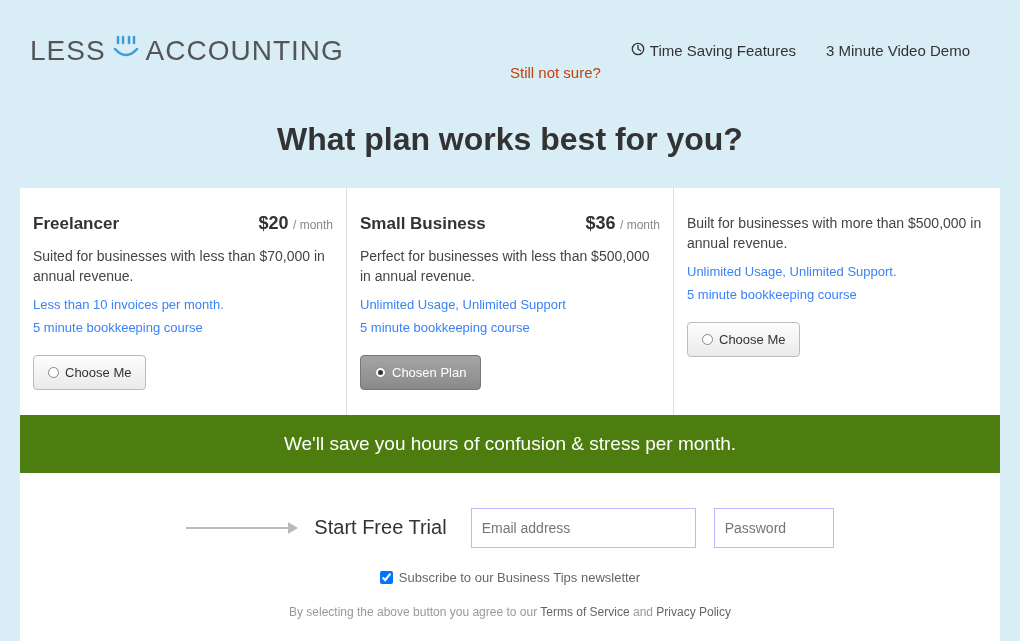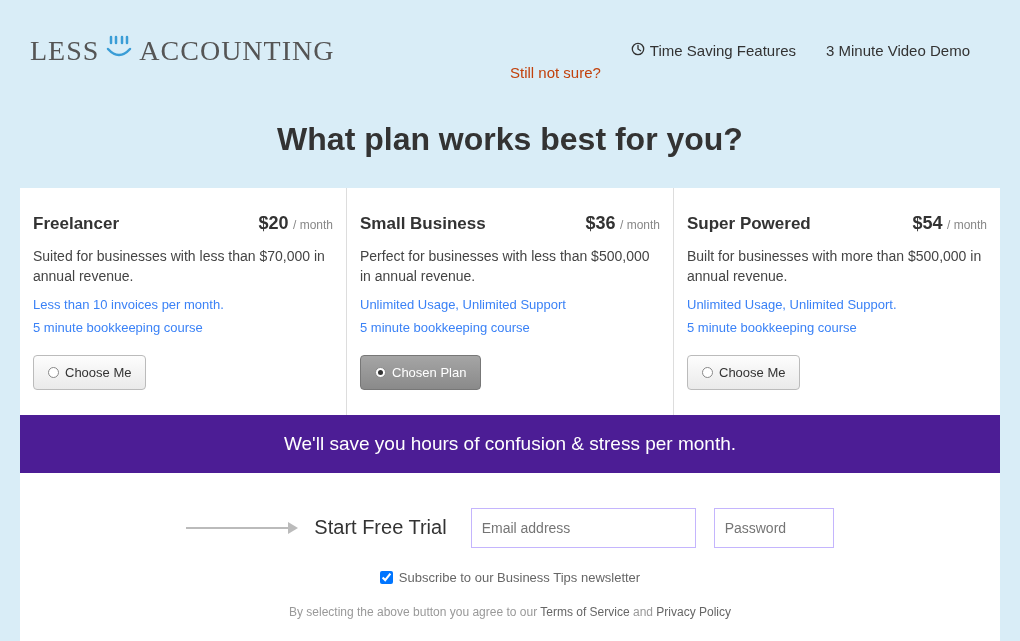--- a/index.html
+++ b/index.html
@@ -10,21 +10,21 @@
       height: 641px;
       overflow: hidden;
     }
     .header {
       display: flex;
       justify-content: space-between;
       align-items: center;
       padding: 20px 50px 10px 30px;
     }
     .logo {
-      font-family: Liberation Serif, serif;
+      font-family: Liberation Sans, sans-serif;
       font-size: 28px;
       font-weight: 300;
       letter-spacing: 1px;
       color: #444;
       display: flex;
       align-items: center;
     }
     .logo-less { color: #555; font-weight: 300; }
     .logo-smile {
       color: #3a9dd6;
@@ -100,21 +100,21 @@
       content: '';
       position: absolute;
       width: 5px;
       height: 5px;
       background: #333;
       border-radius: 50%;
       top: 2px;
       left: 2px;
     }
     .banner {
-      background: #4c1d95;
+      background: #4d7c0f;
       margin: 0 20px;
       padding: 18px;
       text-align: center;
       color: #fff;
       font-size: 19px;
     }
     .signup {
       background: #fff;
       margin: 0 20px;
       padding: 35px 64px 25px;
@@ -232,24 +232,20 @@
     </div>
     <p class="plan-desc">Perfect for businesses with less than $500,000 in annual revenue.</p>
     <p class="plan-feat">Unlimited Usage, Unlimited Support</p>
     <p class="plan-feat">5 minute bookkeeping course</p>
     <button class="plan-btn chosen">
       <span class="radio checked"></span>
       <span>Chosen Plan</span>
     </button>
   </div>
   <div class="plan">
-    <div class="plan-title-row">
-      <span class="plan-name">Super Powered</span>
-      <span><span class="plan-price">$54</span> <span class="plan-period">/ month</span></span>
-    </div>
     <p class="plan-desc">Built for businesses with more than $500,000 in annual revenue.</p>
     <p class="plan-feat">Unlimited Usage, Unlimited Support.</p>
     <p class="plan-feat">5 minute bookkeeping course</p>
     <button class="plan-btn">
       <span class="radio"></span>
       <span>Choose Me</span>
     </button>
   </div>
 </div>
 

